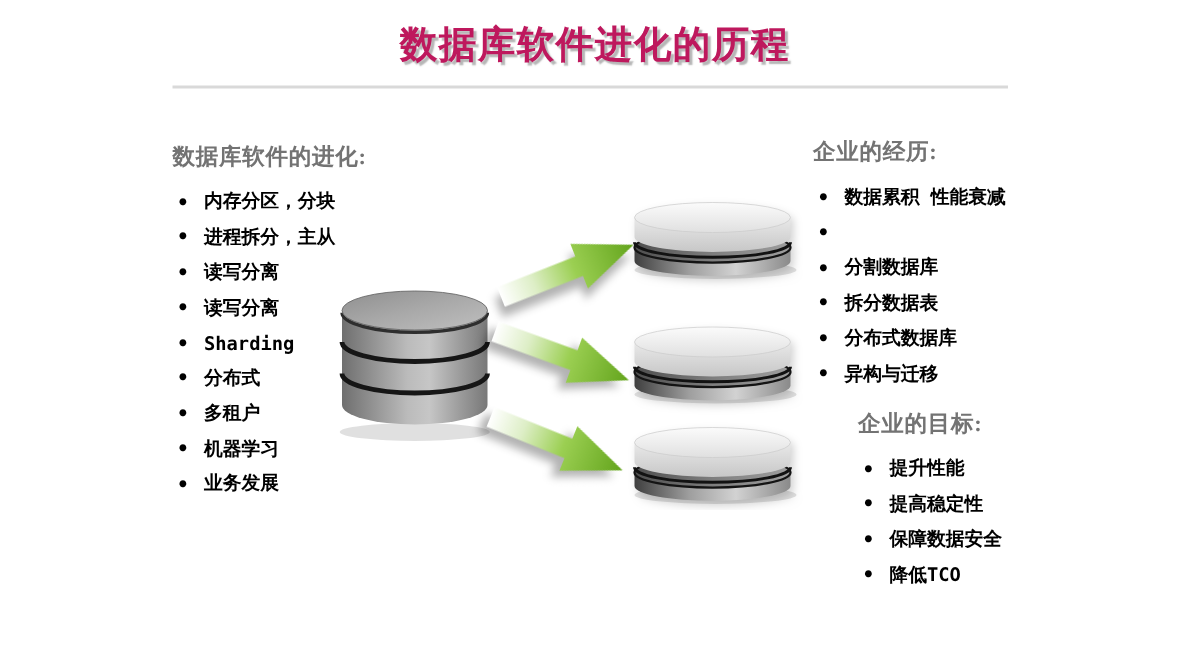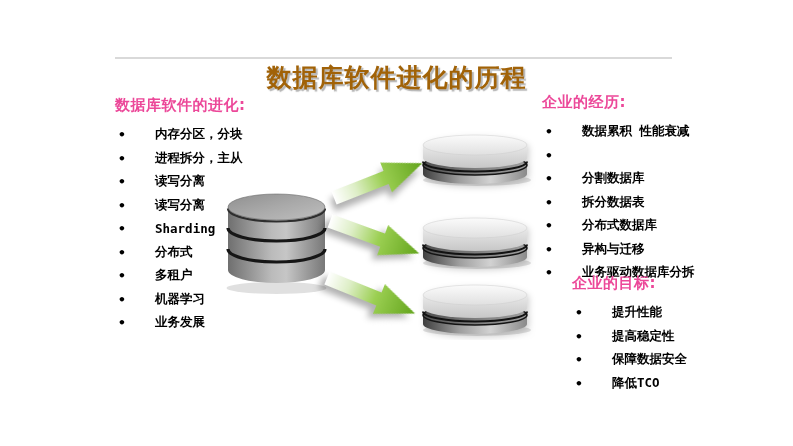--- a/index.html
+++ b/index.html
@@ -2,37 +2,37 @@
 <html><head>
 <meta charset="utf-8">
 <style>
   html,body{margin:0;padding:0;background:#fff;}
   .slide{
     position:relative;width:793px;height:446px;background:#ffffff;overflow:hidden;
     font-family:"DejaVu Sans","Liberation Sans",sans-serif;color:#000;
   }
   .title{
     position:absolute;top:13px;left:0;width:100%;text-align:center;
-    font-size:25px;font-weight:bold;color:#a16207;letter-spacing:1px;
+    font-size:25px;font-weight:bold;color:#be185d;letter-spacing:1px;
     text-shadow:2px 2px 1px rgba(120,120,120,0.55);
-    margin-top:48px;
   }
   .title-divider{
     position:absolute;top:57px;left:115px;width:557px;height:2px;background:#D9D9D9;
   }
   .panel{position:absolute;}
   .panel h2{
-    margin:0;font-size:15px;font-weight:bold;color:#ec4899;line-height:18px;
+    margin:0;font-size:15px;font-weight:bold;color:#737373;line-height:18px;
     letter-spacing:0.5px;
+    font-family:Liberation Serif, serif;
   }
   .panel ul{list-style:none;margin:9px 0 0 0;padding:0;}
   .panel li{
     display:flex;align-items:center;height:23.5px;
     font-family:"DejaVu Sans Mono","DejaVu Sans",sans-serif;
-    font-size:12.5px;font-weight:bold;white-space:nowrap;gap:19px;
+    font-size:12.5px;font-weight:bold;white-space:nowrap;
   }
   .dot{width:21px;flex:0 0 21px;padding-left:3px;box-sizing:border-box;font-weight:bold;}
   .dot::before{content:"\2022";font-size:13px;}
   .left-panel{left:115px;top:96px;width:190px;}
   .right-exp{left:542px;top:93px;width:245px;}
   .right-goals{left:542px;top:274px;width:245px;margin-left:30px;}
   .diagram{position:absolute;left:215px;top:125px;width:330px;height:215px;}
   .arrow-shadow{filter:drop-shadow(-4px 6px 3px rgba(0,0,0,0.30));}
   .stack-shadow{filter:drop-shadow(2px 3px 3px rgba(0,0,0,0.18));}
 </style>
@@ -105,24 +105,20 @@
           <span>拆分数据表</span>
         </li>
       <li>
           <span class="dot"></span>
           <span>分布式数据库</span>
         </li>
       <li>
           <span class="dot"></span>
           <span>异构与迁移</span>
         </li>
-      <li>
-          <span class="dot"></span>
-          <span>业务驱动数据库分拆</span>
-        </li>
     </ul>
   </div>
 
   <div class="panel right-goals">
     <h2>企业的目标:</h2>
     <ul>
       <li>
           <span class="dot"></span>
           <span>提升性能</span>
         </li>

